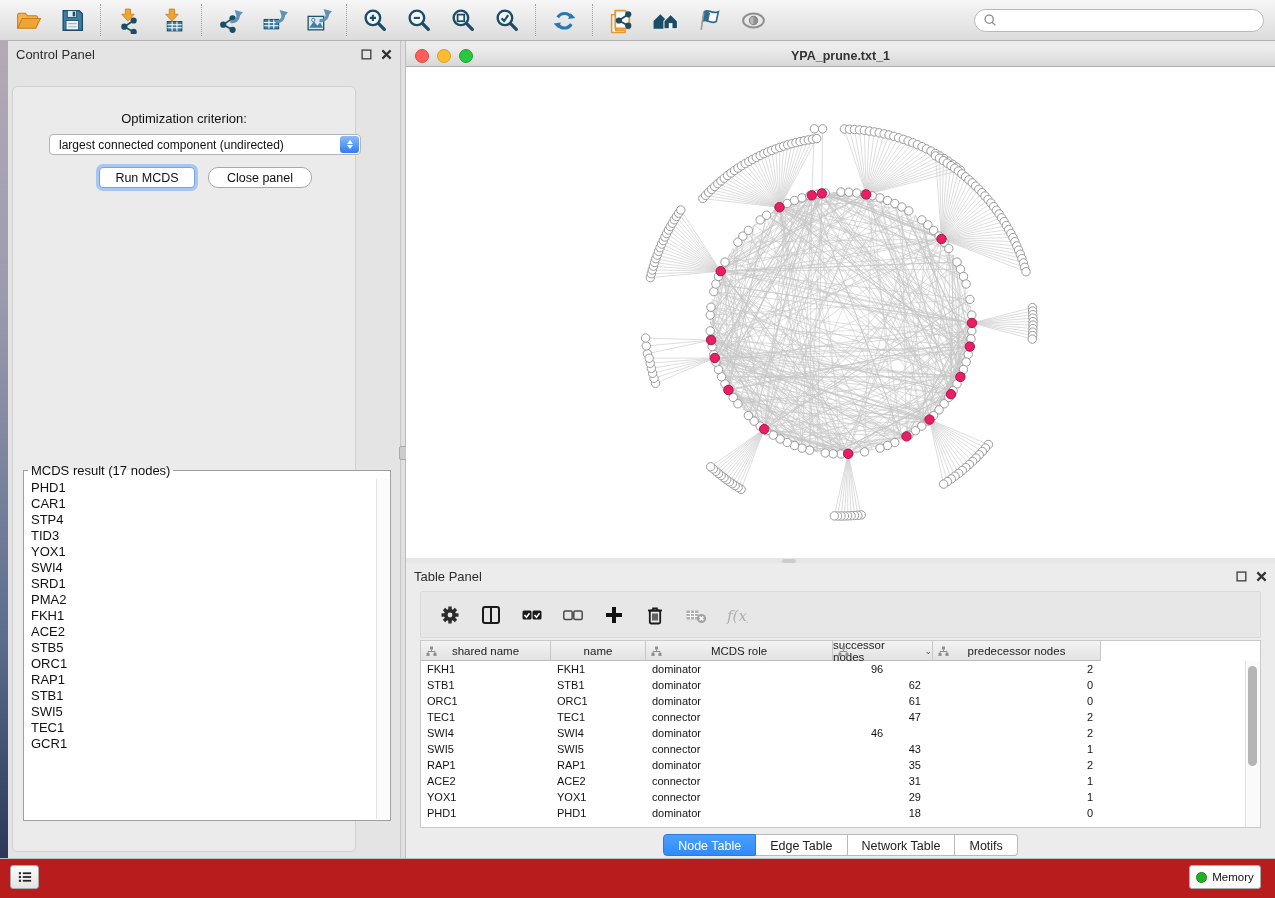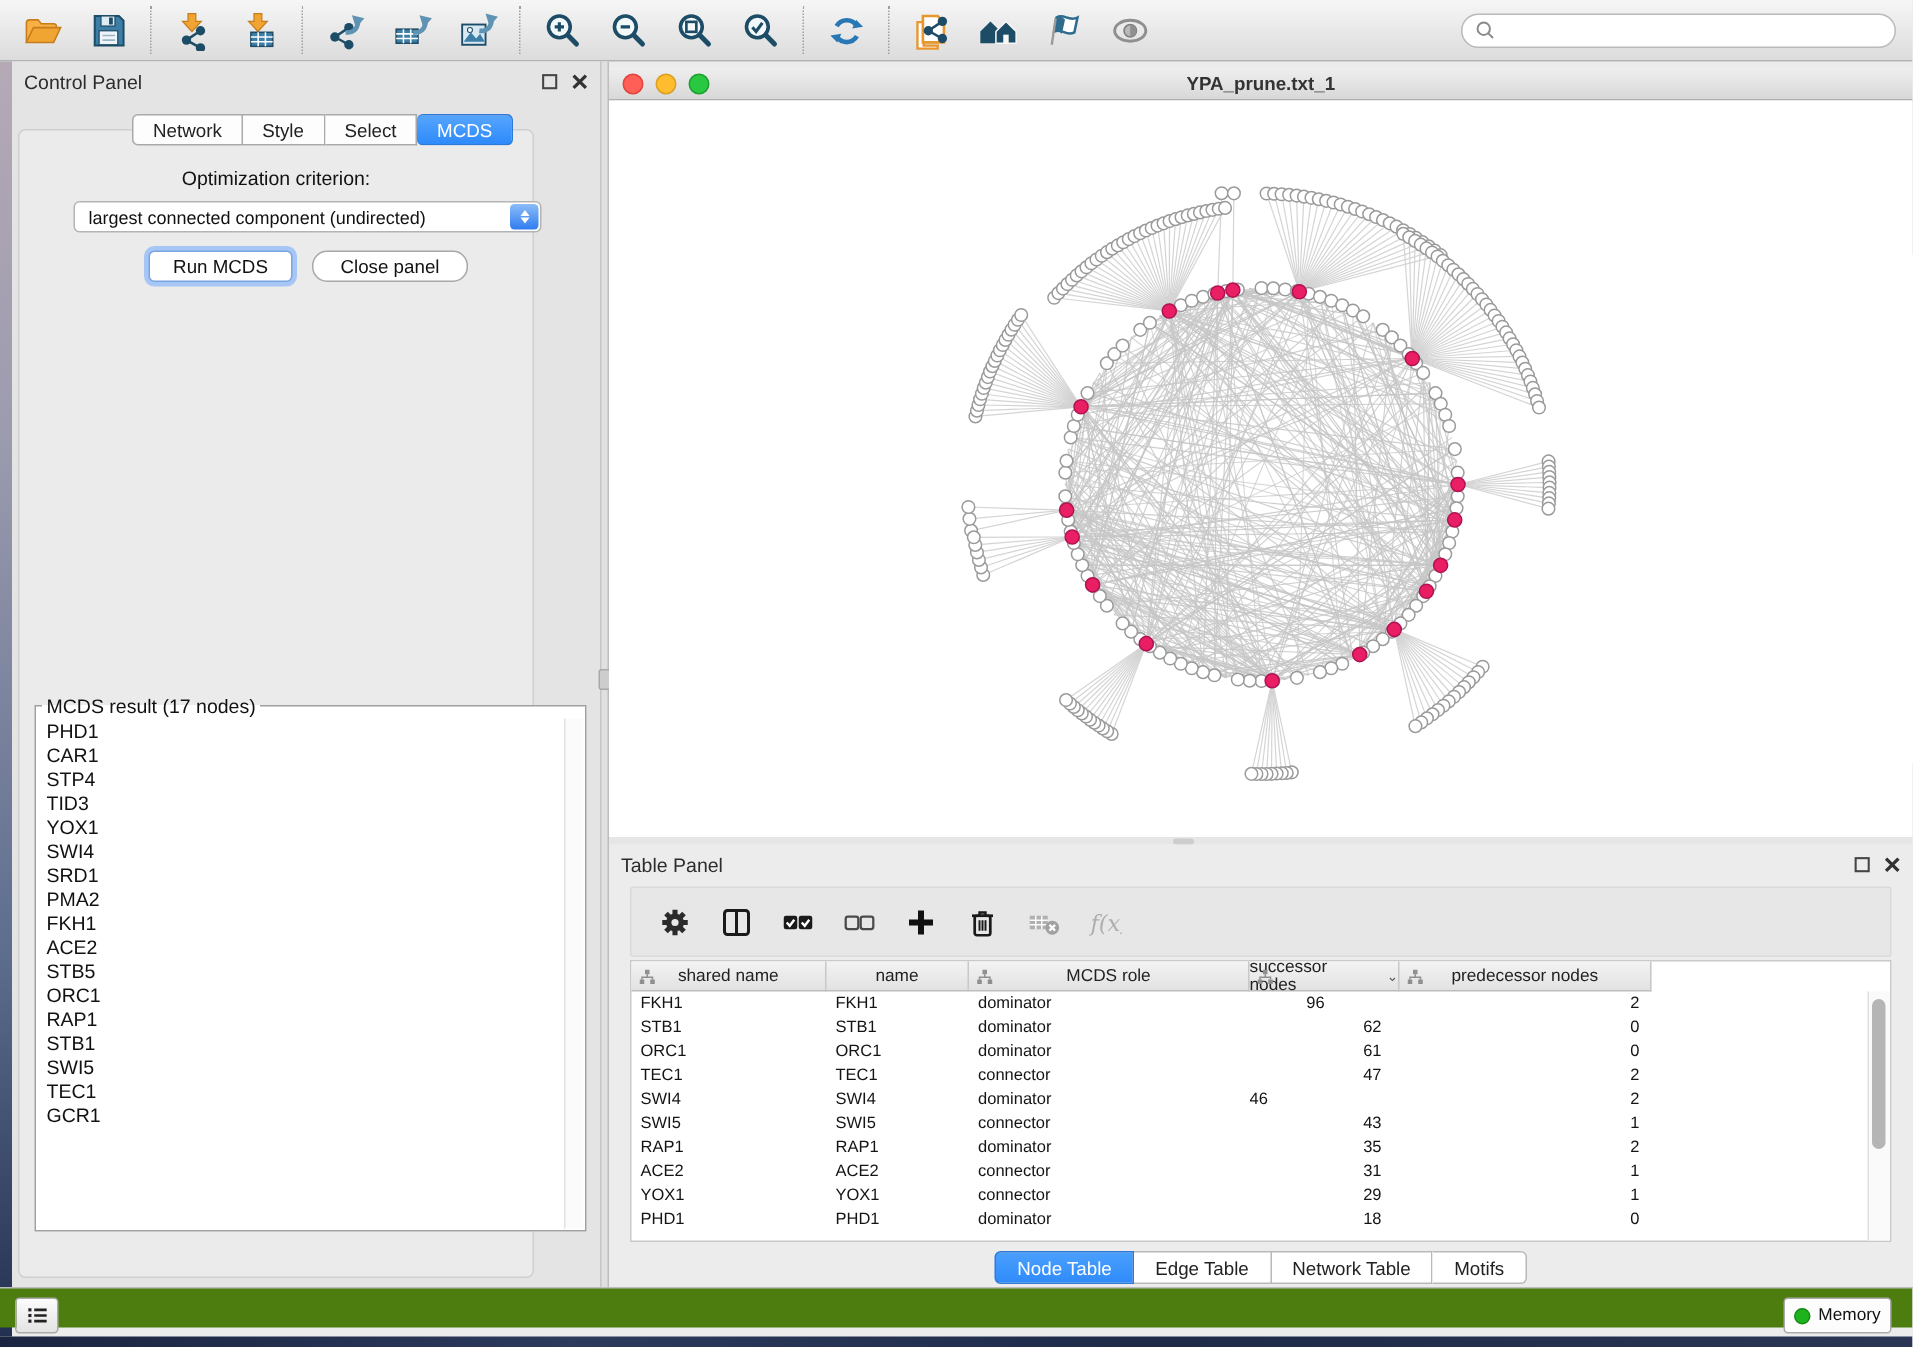--- a/index.html
+++ b/index.html
@@ -89,21 +89,21 @@
   .t-cell{font-size:11px;color:#141414;line-height:16px;box-sizing:border-box;white-space:nowrap;overflow:hidden;}
   #tp-scroll{position:absolute;right:0;top:20px;width:14px;bottom:0;background:#fafafa;border-left:1px solid #e0e0e0;}
   #tp-thumb{position:absolute;left:2px;top:5px;width:9px;height:100px;background:#b5b5b5;border-radius:5px;}
   #tp-tabs{position:absolute;left:0;right:0;top:271px;display:flex;justify-content:center;}
   .tp-tab{height:22px;line-height:22px;padding:0 14px;font-size:12.5px;background:#fff;color:#222;
     border:1px solid #b9b9b9;border-left:none;box-sizing:border-box;}
   .tp-tab:first-child{border-left:1px solid #b9b9b9;border-radius:4px 0 0 4px;}
   .tp-tab:last-child{border-radius:0 4px 4px 0;}
   .tp-tab.selected{background:linear-gradient(#4aa0fd,#2f8bfb);color:#fff;border-color:#2e7ad8;}
   
-  #status-bar{left:0;top:858px;width:1275px;height:27px;background:#4d7c0f;border-top:1px solid #bdbdbd;box-sizing:border-box;}
+  #status-bar{left:0;top:858px;width:1275px;height:41px;background:#b91c1c;border-top:1px solid #bdbdbd;box-sizing:border-box;}
   #status-list-btn{left:10px;top:6px;width:27px;height:22px;position:absolute;background:linear-gradient(#fcfcfc,#e3e3e3);
     border:1px solid #a9a9a9;border-radius:3px;display:flex;align-items:center;justify-content:center;}
   #memory-btn{right:14px;top:6px;width:70px;height:22px;position:absolute;background:#fdfdfd;border:1px solid #ababab;
     border-radius:3px;display:flex;align-items:center;justify-content:center;gap:5px;font-size:11.5px;color:#111;}
   #memory-dot{width:9px;height:9px;border-radius:50%;background:#1db31d;border:1px solid #168a16;}
 </style>
 </head>
 <body>
 
 <div id="main-toolbar" class="abs">
@@ -313,26 +313,20 @@
           <div class="mcds-item">ORC1</div>
           <div class="mcds-item">RAP1</div>
           <div class="mcds-item">STB1</div>
           <div class="mcds-item">SWI5</div>
           <div class="mcds-item">TEC1</div>
           <div class="mcds-item">GCR1</div>
         </div>
       <div id="mcds-scroll"></div>
     </fieldset>
   </div>
-  <div id="cp-tabs">
-      <div class="cp-tab">Network</div>
-      <div class="cp-tab">Style</div>
-      <div class="cp-tab">Select</div>
-      <div class="cp-tab selected">MCDS</div>
-    </div>
 </div>
 
 <div id="v-divider" class="abs"></div>
 <div id="v-grip" class="abs"></div>
 
 <div id="network-window" class="abs">
   <div id="net-titlebar">
     <span id="net-title">YPA_prune.txt_1</span>
     <span class="tl" id="tl-red"></span>
     <span class="tl" id="tl-yellow"></span>
@@ -1369,21 +1363,21 @@
           <div class="t-cell" style="width: 130px; text-align: left; padding: 0px 0px 0px 6px;">TEC1</div>
           <div class="t-cell" style="width: 95px; text-align: left; padding: 0px 0px 0px 6px;">TEC1</div>
           <div class="t-cell" style="width: 187px; text-align: left; padding: 0px 0px 0px 6px;">connector</div>
           <div class="t-cell" style="width: 100px; text-align: right; padding: 0px 12px 0px 0px;">47</div>
           <div class="t-cell" style="width: 168px; text-align: right; padding: 0px 8px 0px 0px;">2</div>
         </div>
         <div class="t-row">
           <div class="t-cell" style="width: 130px; text-align: left; padding: 0px 0px 0px 6px;">SWI4</div>
           <div class="t-cell" style="width: 95px; text-align: left; padding: 0px 0px 0px 6px;">SWI4</div>
           <div class="t-cell" style="width: 187px; text-align: left; padding: 0px 0px 0px 6px;">dominator</div>
-          <div class="t-cell" style="width: 100px; text-align: left; padding: 0px 12px 0px 0px;">46</div>
+          <div class="t-cell" style="width: 100px; text-align: center; padding: 0px 12px 0px 0px;">46</div>
           <div class="t-cell" style="width: 168px; text-align: right; padding: 0px 8px 0px 0px;">2</div>
         </div>
         <div class="t-row">
           <div class="t-cell" style="width: 130px; text-align: left; padding: 0px 0px 0px 6px;">SWI5</div>
           <div class="t-cell" style="width: 95px; text-align: left; padding: 0px 0px 0px 6px;">SWI5</div>
           <div class="t-cell" style="width: 187px; text-align: left; padding: 0px 0px 0px 6px;">connector</div>
           <div class="t-cell" style="width: 100px; text-align: right; padding: 0px 12px 0px 0px;">43</div>
           <div class="t-cell" style="width: 168px; text-align: right; padding: 0px 8px 0px 0px;">1</div>
         </div>
         <div class="t-row">

